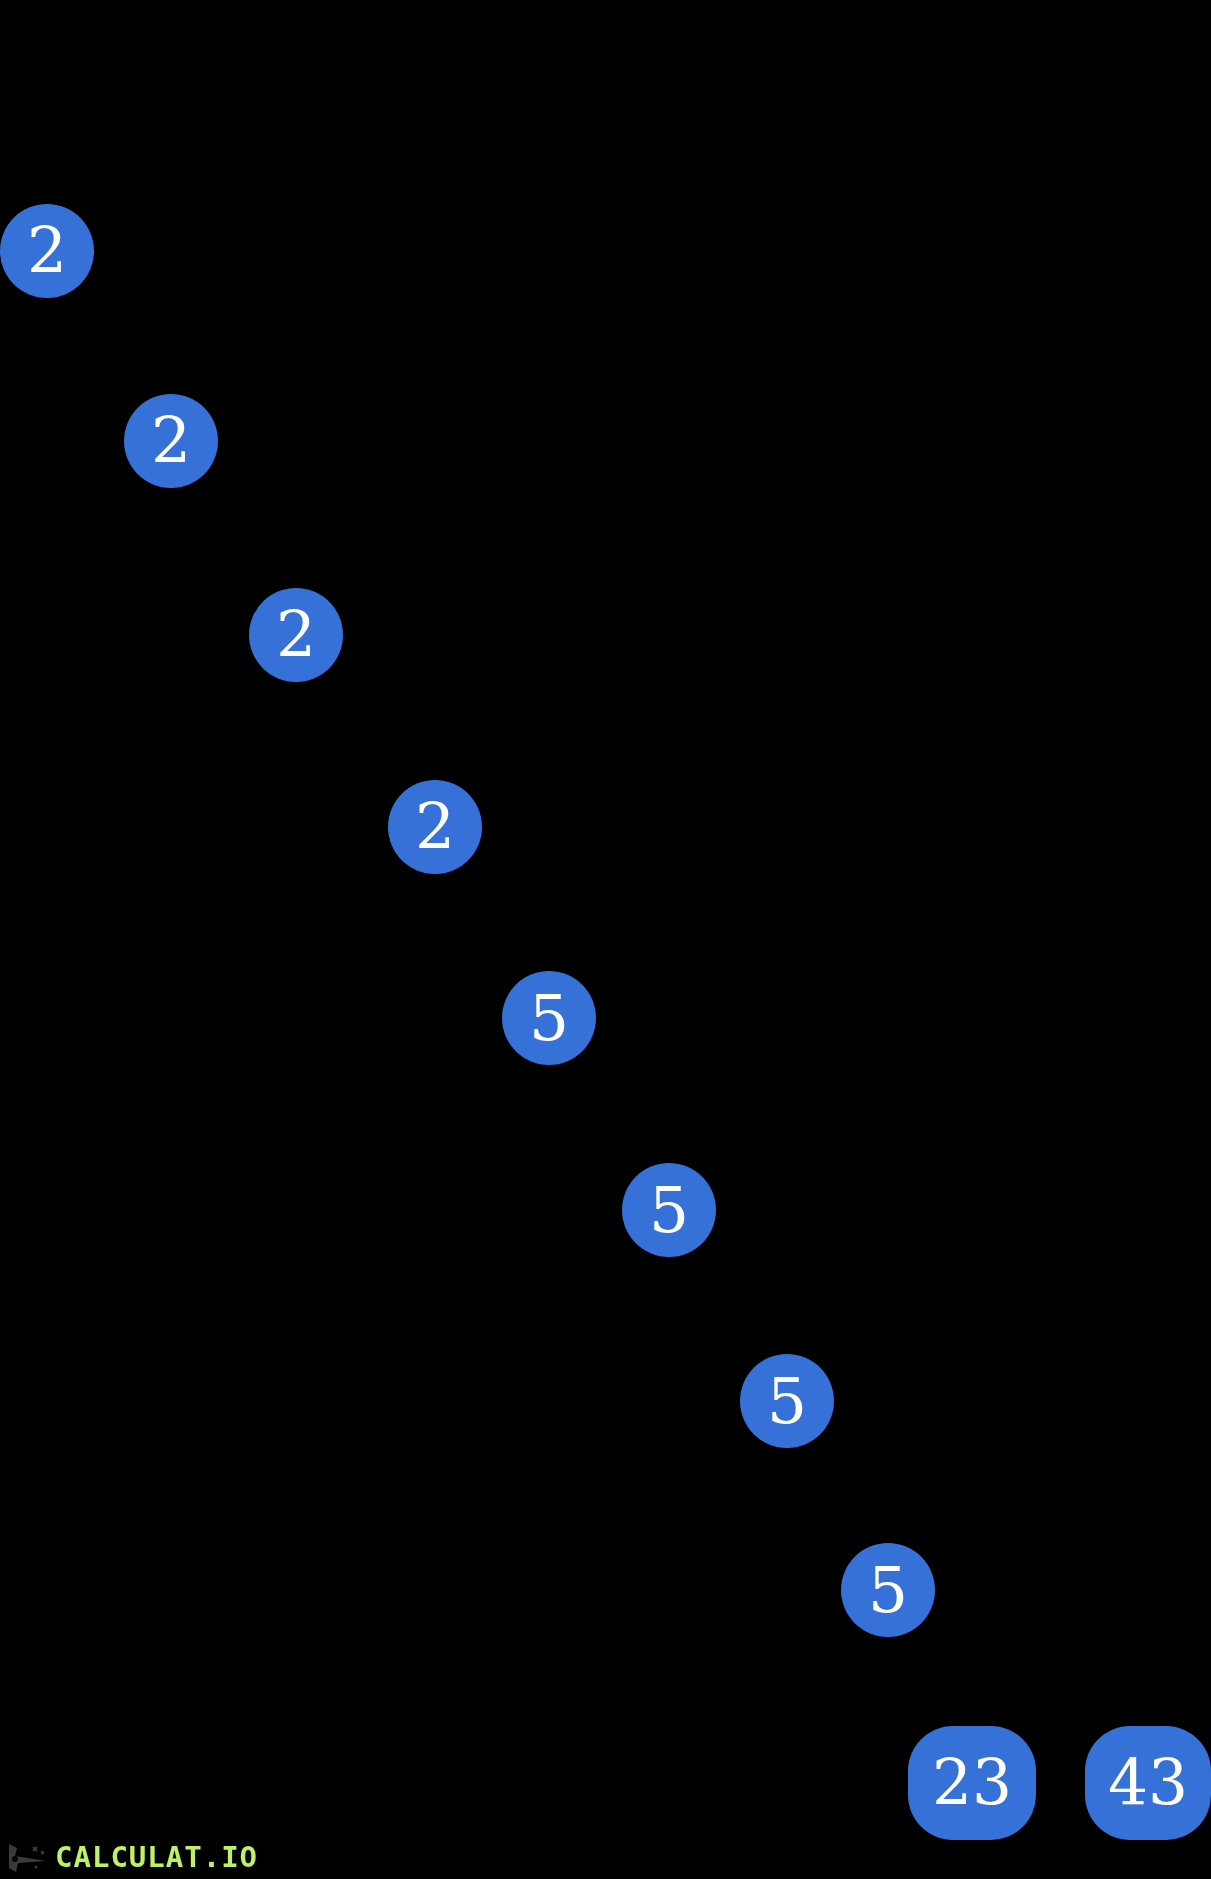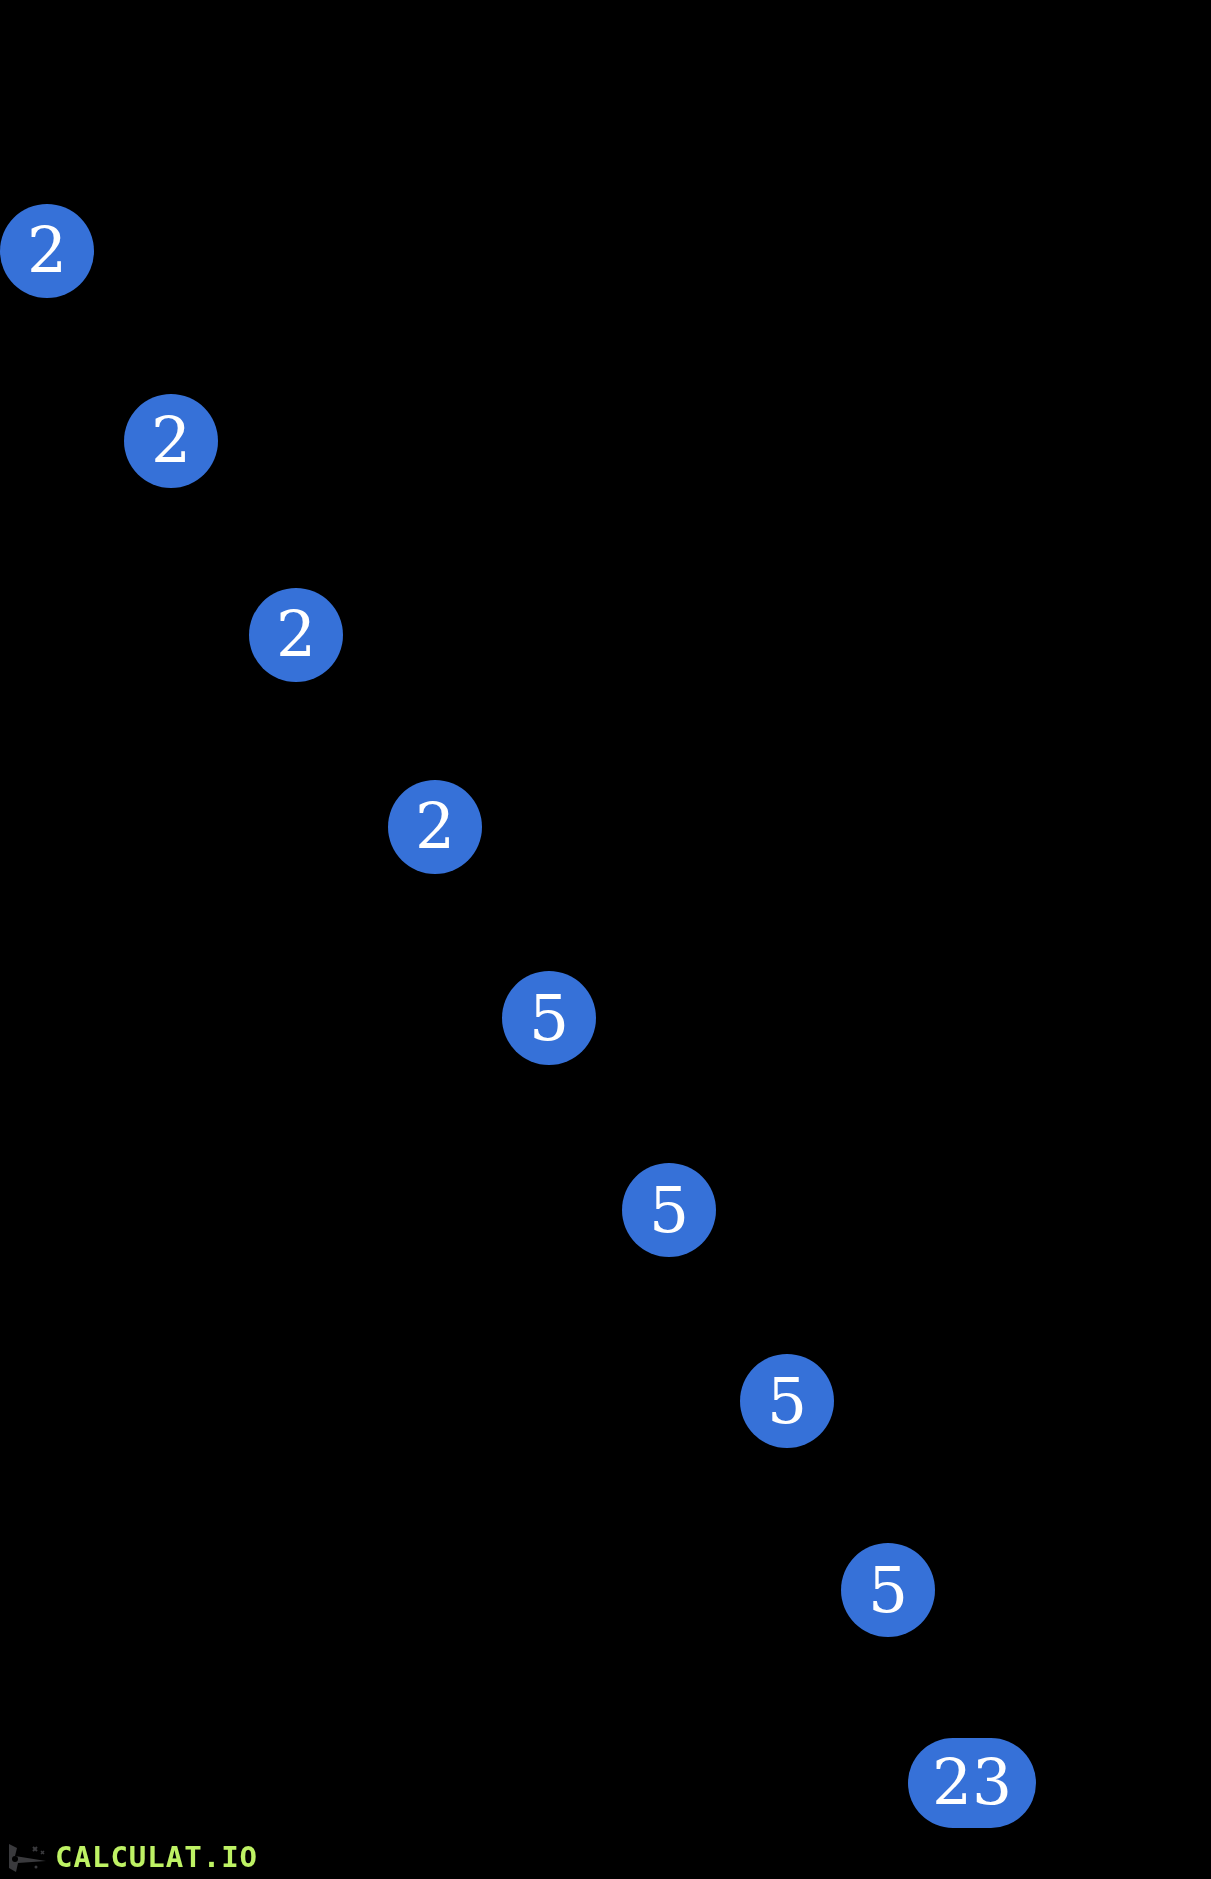--- a/index.html
+++ b/index.html
@@ -26,21 +26,21 @@
     background: #3671d8;
   }
 
   .circle {
     width: 94px;
     height: 94px;
     border-radius: 50%;
   }
 
   .pill {
-    height: 90px;
+    height: 114px;
     border-radius: 45px;
   }
 
   
   .n1  { left: 47px;   top: 251px;  }
   .n2  { left: 171px;  top: 441px;  }
   .n3  { left: 296px;  top: 635px;  }
   .n4  { left: 435px;  top: 827px;  }
   .n5  { left: 549px;  top: 1018px; }
   .n6  { left: 669px;  top: 1210px; }
@@ -95,20 +95,23 @@
   </div>
   <div class="node circle n7">
     <span>5</span>
   </div>
   <div class="node circle n8">
     <span>5</span>
   </div>
   <div class="node pill n9">
     <span>23</span>
   </div>
+  <div class="node pill n10">
+    <span>43</span>
+  </div>
 
   <div class="watermark">
     <span class="logo-icon">
       <svg width="44" height="34" viewBox="0 0 44 34" fill="none">
         <path d="M3 3 L11 7 L9 15 L40 20 L12 22 L10 31 L3 27 Z" fill="#3a3a3d"></path>
         <circle cx="9" cy="18" r="3" fill="#000000"></circle>
         <path d="M27 6 l4 4 M31 6 l-4 4" stroke="#3a3a3d" stroke-width="2"></path>
         <path d="M35 10 l3 3 M38 10 l-3 3" stroke="#3a3a3d" stroke-width="1.5"></path>
         <circle cx="30" cy="26" r="1.5" fill="#3a3a3d"></circle>
       </svg>

